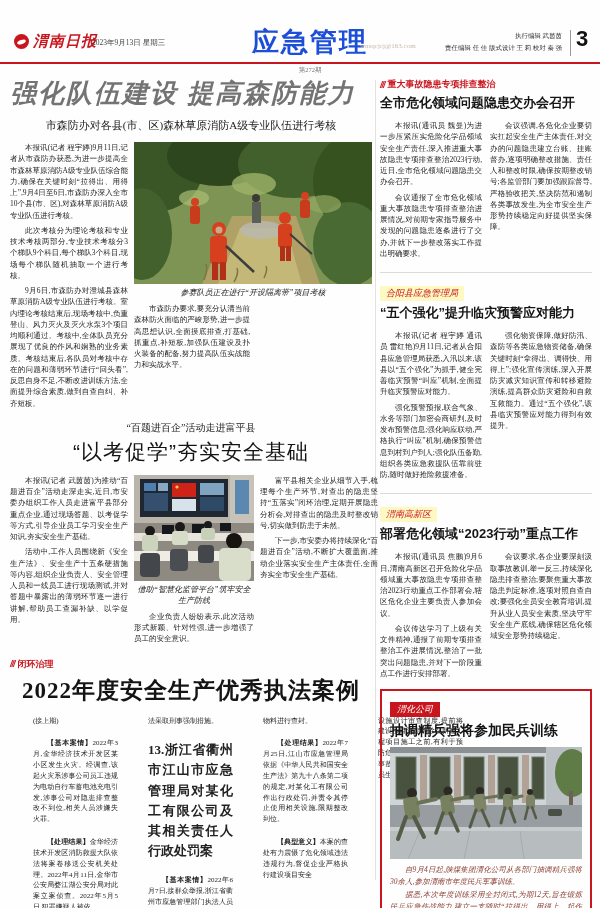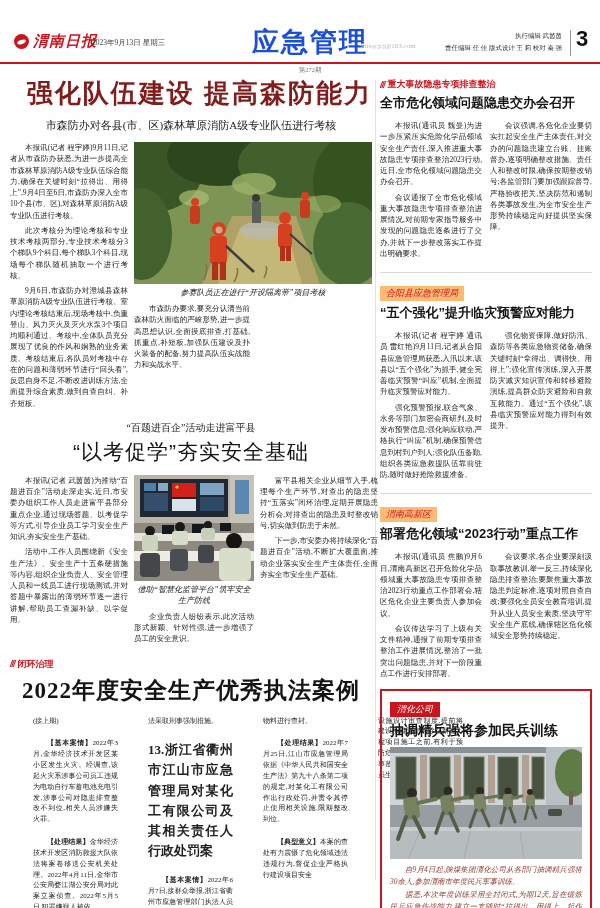--- a/index.html
+++ b/index.html
@@ -26,22 +26,22 @@
   .v-rule{position:absolute;left:375px;top:80px;width:1px;height:800px;background:#e4e2de;}
   
   .body-p{font-size:7.5px;line-height:1.5;text-align:justify;margin:0;text-indent:2em;color:#242424;}
   .small-p{font-size:7px;line-height:1.55;text-align:justify;margin:0;text-indent:2em;color:#242424;}
   .small-p.cont{text-indent:0;}
   .caption{font-size:8px;font-style:italic;text-align:center;color:#222;margin:3px 0 5px;}
   .case-marker{font-weight:bold;}
   .case-title{font-size:13px;line-height:1.55;font-weight:bold;margin:2px 0;text-align:justify;}
   .note-right{font-size:7px;text-align:right;margin:2px 0 0;}
   
-  .lead-headline{margin:0 0 7px;text-align:right;font-family:"Liberation Sans",sans-serif;
-                 font-size:26px;font-weight:bold;color:#7f1d1d;letter-spacing:2px;}
+  .lead-headline{margin:0 0 7px;text-align:left;font-family:"Liberation Sans",sans-serif;
+                 font-size:26px;font-weight:bold;color:#737373;letter-spacing:2px;font-style:italic;}
   .lead-subhead{text-align:center;font-size:11px;color:#222;margin:0 0 9px;}
   .lead-body{display:flex;gap:6px;}
   .lead-col1{width:118px;flex:0 0 auto;display:flex;flex-direction:column;gap:4px;}
   .lead-right{width:238px;flex:0 0 auto;}
   .photo{display:block;}
   .lead-cols2{display:flex;gap:6px;}
   .lead-cols2 > div{width:116px;display:flex;flex-direction:column;gap:4px;}
   
   .mid{margin-top:12px;}
   .mid-kicker{text-align:center;font-size:10px;color:#222;margin:0 0 3px;}
@@ -57,21 +57,21 @@
   .slashes{font-style:italic;font-weight:bold;letter-spacing:-1px;}
   .hot-headline{margin:4px 0 10px;text-align:center;font-family:Liberation Serif, serif;
                 font-size:23px;font-weight:bold;letter-spacing:1px;color:#141414;}
   .hot-cols{display:flex;gap:7px;}
   .hot-col{width:85px;flex:0 0 auto;display:flex;flex-direction:column;gap:12px;margin-left:23px;}
   
   .r-article{padding:2px 0 6px;}
   .r-headline{margin:3px 0 8px;font-family:"Liberation Sans",sans-serif;font-size:13px;font-weight:bold;color:#141414;}
   .r-cols{display:flex;gap:8px;}
   .r-col{width:102px;flex:0 0 auto;display:flex;flex-direction:column;gap:4px;}
-  .label-pink{display:inline-block;background:#fdba74;color:#c9161e;font-size:9px;padding:1px 6px;font-style:italic;}
+  .label-pink{display:inline-block;background:#fef9c3;color:#c9161e;font-size:9px;padding:1px 6px;font-style:italic;}
   .label-red{display:inline-block;background:#c9161e;color:#fff;font-size:9px;padding:1px 7px;font-style:italic;}
   .divider{border:none;border-top:1px solid #dcdad6;margin:7px 0;}
   
   .boxed{border:2px solid #c9161e;padding:7px 8px 8px;margin-top:4px;box-sizing:border-box;width:212px;}
   .boxed-headline{margin:5px 0 7px;font-family:"Liberation Sans",sans-serif;font-size:14px;font-weight:bold;color:#141414;}
   .boxed-p{font-size:7.5px;line-height:1.55;text-align:justify;margin:0 0 2px;text-indent:2em;
            color:#8b3e32;font-style:italic;}
 </style>
 </head>
 <body>

